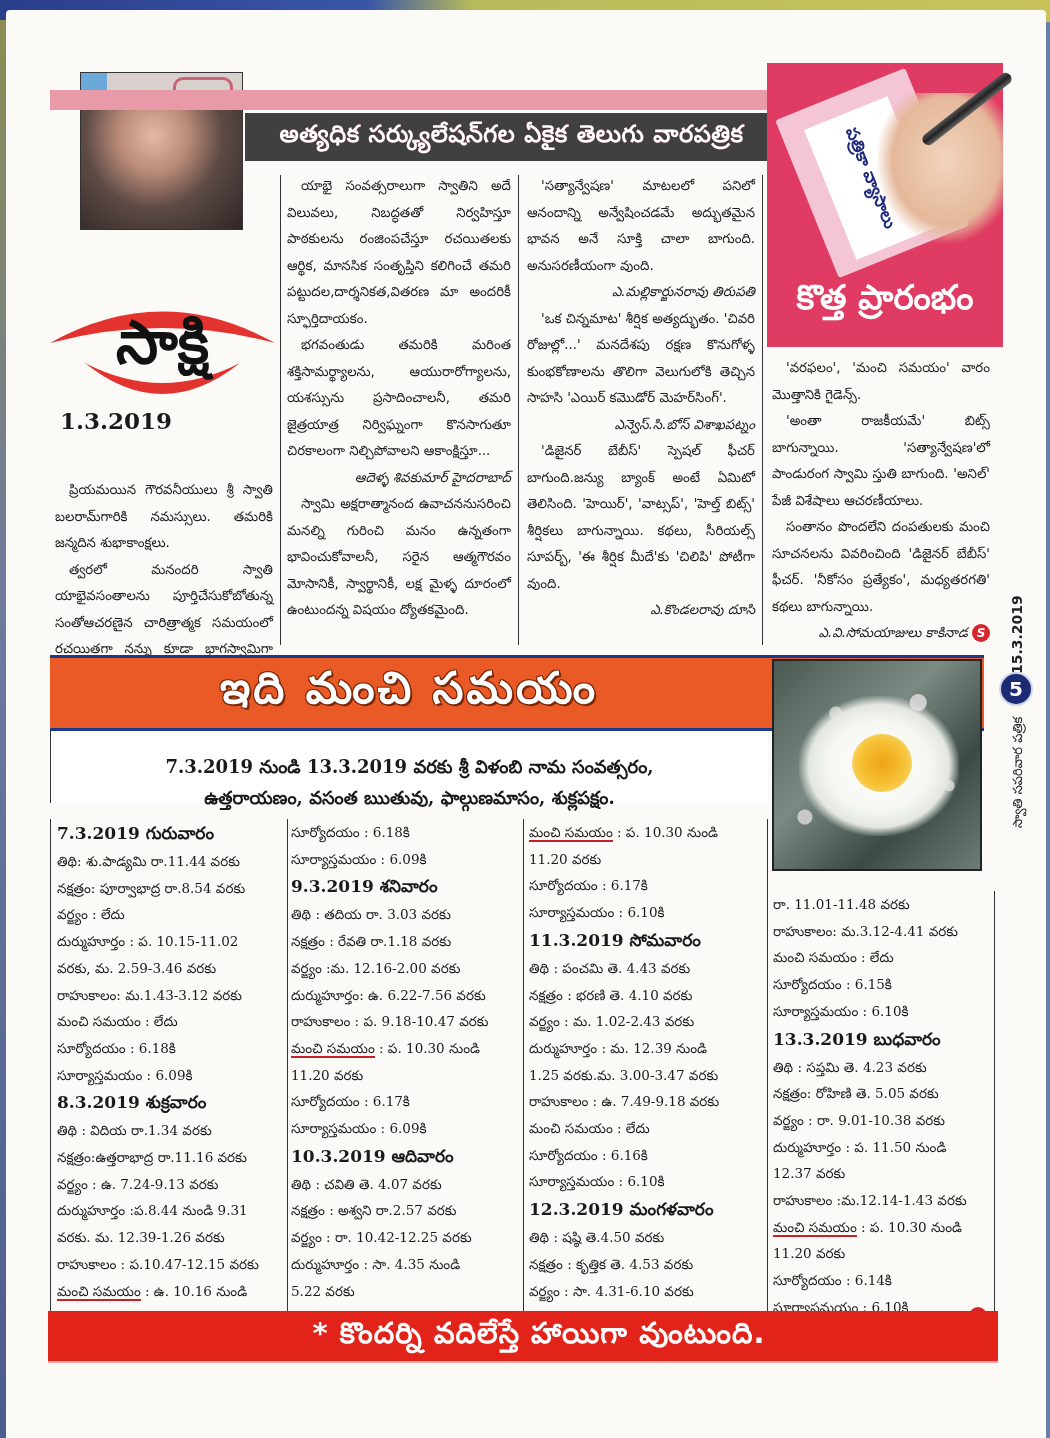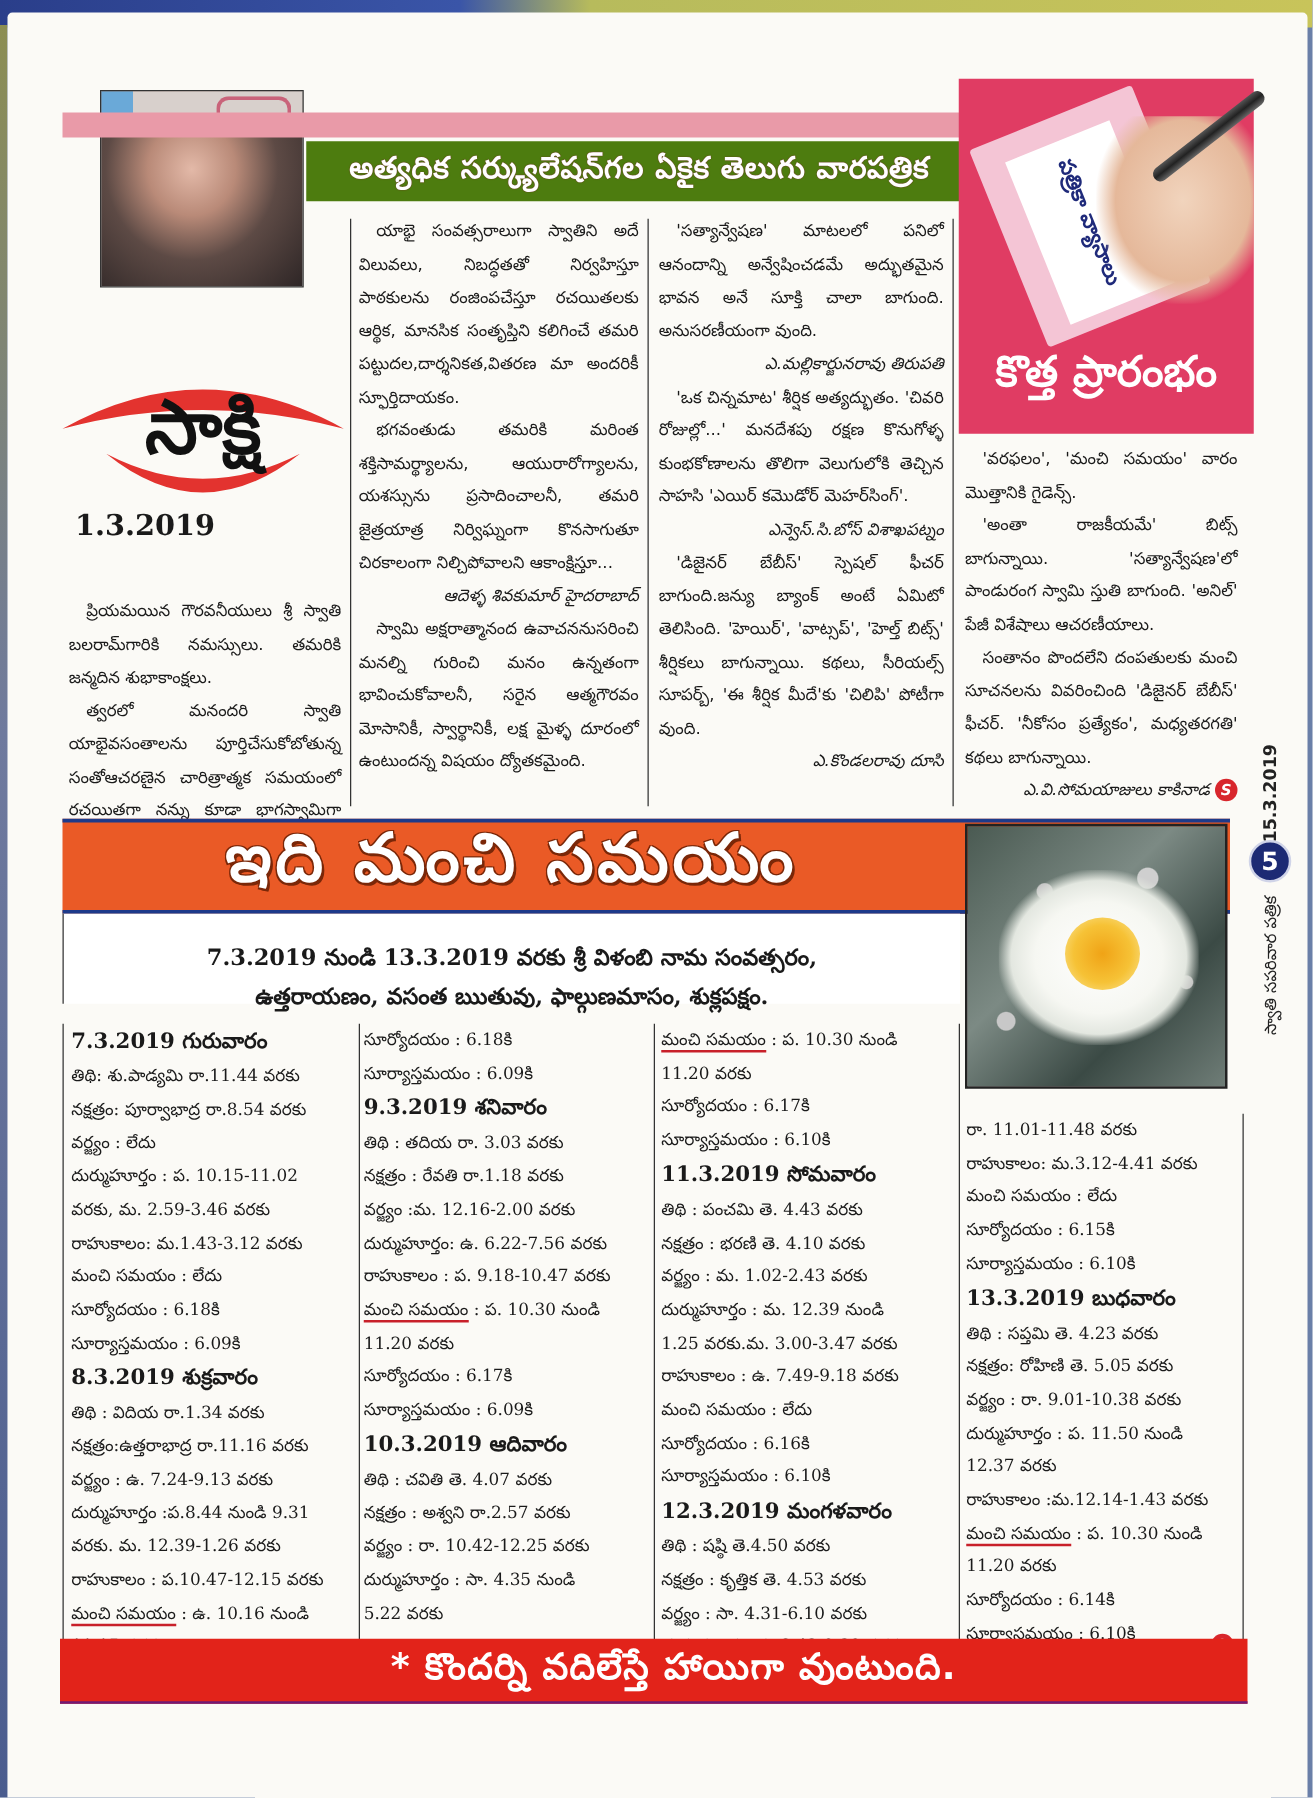--- a/index.html
+++ b/index.html
@@ -40,21 +40,21 @@
     border: 3px solid #c9637a; border-radius: 10px 10px 0 0; border-bottom: none;
   }
 
   
   .ribbon-top {
     position: absolute; left: 50px; top: 90px; width: 728px; height: 20px;
     background: #e99aa8;
   }
   .ribbon {
     position: absolute; left: 245px; top: 113px; width: 533px; height: 48px;
-    background: #4d7c0f;
+    background: #404040;
     color: #fff; font-weight: bold; font-size: 24px;
     display: flex; align-items: center; justify-content: center;
     letter-spacing: 0.5px;
     text-shadow: 0 0 1px #7a1029;
   }
 
   
   .promo {
     position: absolute; left: 767px; top: 63px; width: 236px; height: 284px;
     background: #e03c63;
@@ -135,21 +135,21 @@
     writing-mode: vertical-rl; transform: rotate(180deg);
     font-size: 13px; color: #222;
     display: flex; align-items: center; justify-content: center;
   }
 
   
   .banner {
     position: absolute; left: 50px; top: 655px; width: 718px; height: 76px;
     background: #ea5a26;
     border-top: 3px solid #1d3a8a; border-bottom: 3px solid #1d3a8a;
-    color: #fff; font-weight: bold; font-size: 54px;
+    color: #fff; font-weight: bold; font-size: 44px;
     display: flex; align-items: center; justify-content: center;
     text-shadow: 2px 2px 0 #7a2708, -1px -1px 0 #7a2708, 1px -1px 0 #7a2708, -1px 1px 0 #7a2708;
     letter-spacing: 3px;
   }
   .banner-right {
     position: absolute; left: 768px; top: 655px; width: 216px; height: 76px;
     background: #ea5a26;
     border-top: 3px solid #1d3a8a; border-bottom: 3px solid #1d3a8a;
   }
   .lotus {
@@ -201,21 +201,21 @@
     text-align: center; line-height: 18px; vertical-align: middle;
   }
 
   
   .footer-banner {
     position: absolute; left: 48px; top: 1311px; width: 950px; height: 52px;
     background: #e2231a;
     color: #fff; font-weight: bold; font-size: 29px;
     display: flex; align-items: center; justify-content: center;
     letter-spacing: 1px;
-    border-bottom: 2px solid #701a75;
+    border-bottom: 2px solid #fca5a5;
     padding-left: 32px;
   }
 </style>
 </head>
 <body>
 
 <div class="bg-strip"></div>
 <div class="leftedge"></div>
 
 <div class="page"></div>

